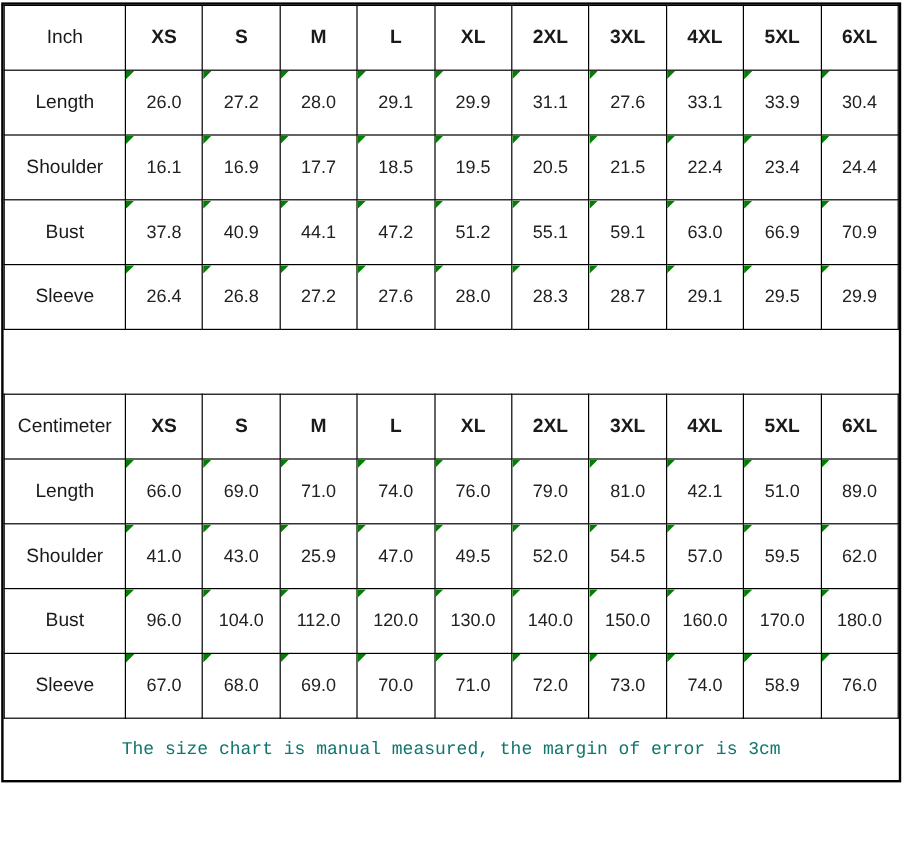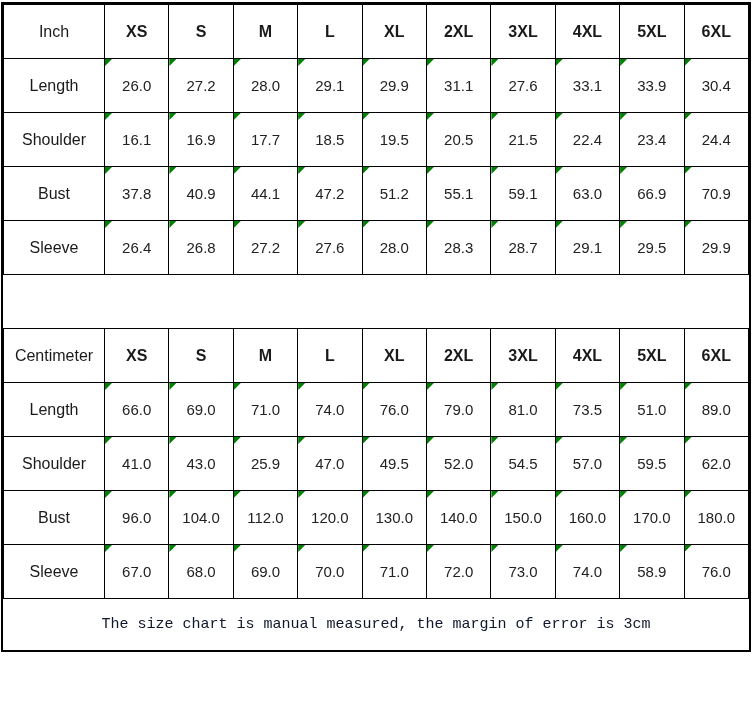--- a/index.html
+++ b/index.html
@@ -78,21 +78,21 @@
   .gap-row {
     height: 53px;
   }
   .footer-row {
     height: 51px;
     display: flex;
     align-items: center;
     justify-content: center;
     font-family: "Liberation Mono", "DejaVu Sans Mono", monospace;
     font-size: 15px;
-    color: #0f172a;
+    color: #0f766e;
     text-align: right;
   }
 </style>
 </head>
 <body>
 
 <div class="canvas">
   <div class="sheet">
 
 
@@ -189,21 +189,21 @@
       <tbody>
           <tr>
             <th class="label-cell">Length</th>
             <td class="value-cell"><span class="corner-marker" style="background: rgb(0, 128, 0);"></span><span>66.0</span></td>
             <td class="value-cell"><span class="corner-marker" style="background: rgb(0, 128, 0);"></span><span>69.0</span></td>
             <td class="value-cell"><span class="corner-marker" style="background: rgb(0, 128, 0);"></span><span>71.0</span></td>
             <td class="value-cell"><span class="corner-marker" style="background: rgb(0, 128, 0);"></span><span>74.0</span></td>
             <td class="value-cell"><span class="corner-marker" style="background: rgb(0, 128, 0);"></span><span>76.0</span></td>
             <td class="value-cell"><span class="corner-marker" style="background: rgb(0, 128, 0);"></span><span>79.0</span></td>
             <td class="value-cell"><span class="corner-marker" style="background: rgb(0, 128, 0);"></span><span>81.0</span></td>
-            <td class="value-cell"><span class="corner-marker" style="background: rgb(0, 128, 0);"></span><span>73.5</span></td>
+            <td class="value-cell"><span class="corner-marker" style="background: rgb(0, 128, 0);"></span><span>42.1</span></td>
             <td class="value-cell"><span class="corner-marker" style="background: rgb(0, 128, 0);"></span><span>51.0</span></td>
             <td class="value-cell"><span class="corner-marker" style="background: rgb(0, 128, 0);"></span><span>89.0</span></td>
           </tr>
           <tr>
             <th class="label-cell">Shoulder</th>
             <td class="value-cell"><span class="corner-marker" style="background: rgb(0, 128, 0);"></span><span>41.0</span></td>
             <td class="value-cell"><span class="corner-marker" style="background: rgb(0, 128, 0);"></span><span>43.0</span></td>
             <td class="value-cell"><span class="corner-marker" style="background: rgb(0, 128, 0);"></span><span>25.9</span></td>
             <td class="value-cell"><span class="corner-marker" style="background: rgb(0, 128, 0);"></span><span>47.0</span></td>
             <td class="value-cell"><span class="corner-marker" style="background: rgb(0, 128, 0);"></span><span>49.5</span></td>

